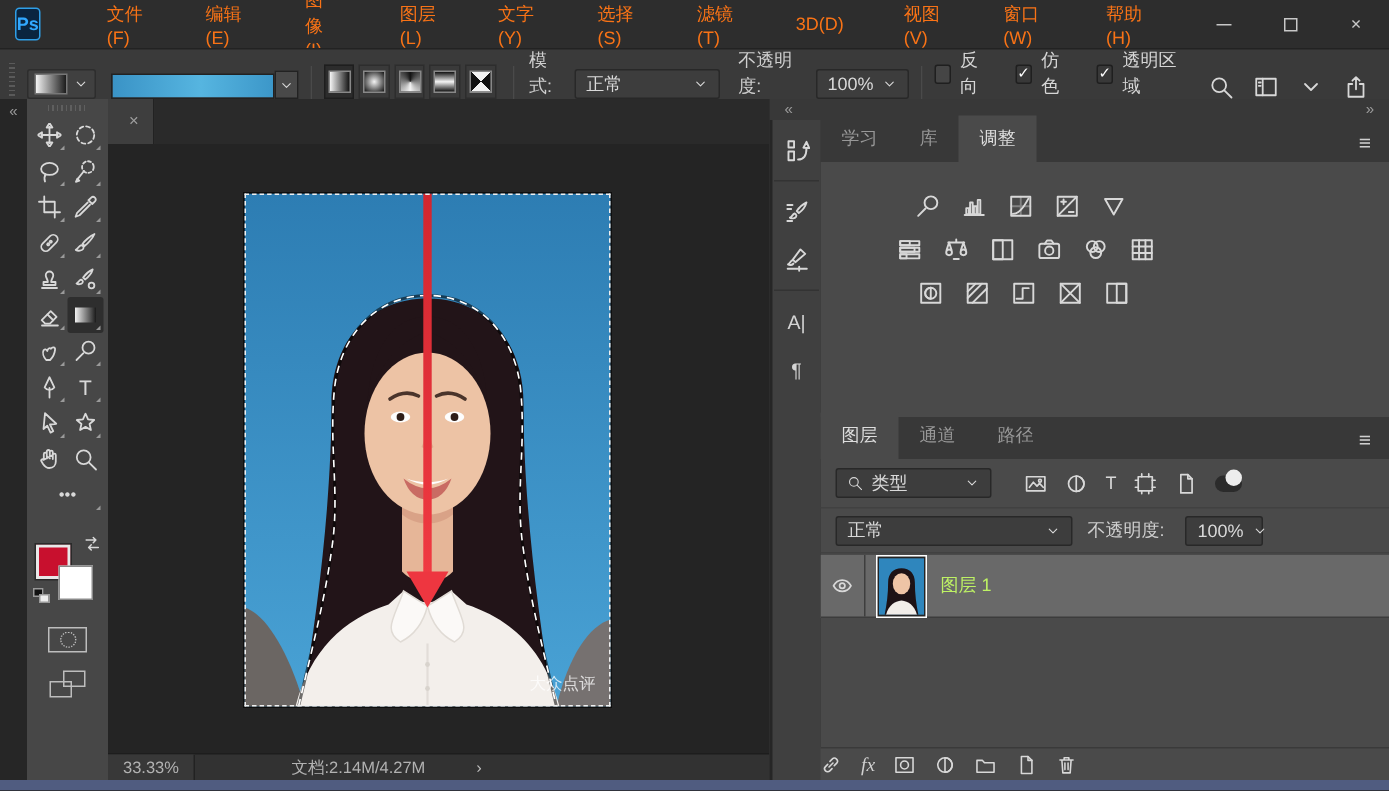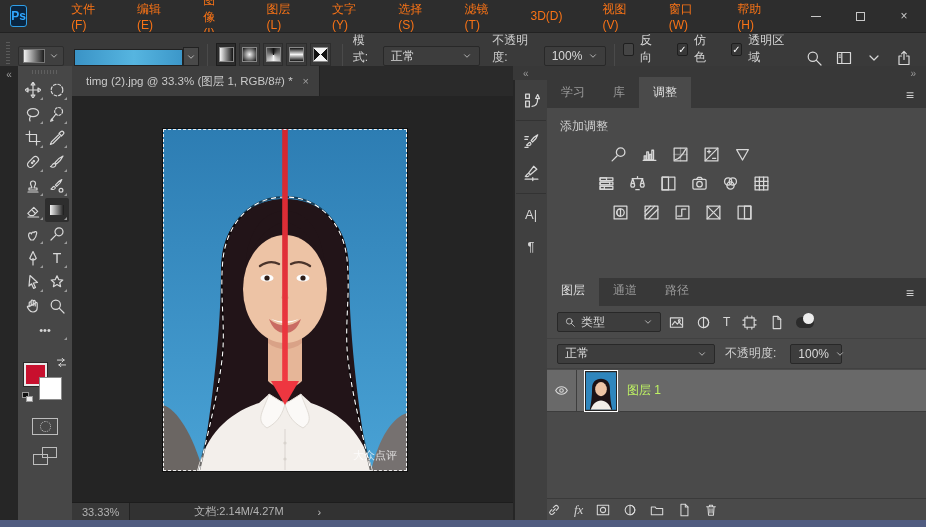--- a/index.html
+++ b/index.html
@@ -98,21 +98,21 @@
 
   .adjpanel{position:absolute;left:0;right:0;top:0;height:198px}
   .adjbody{padding:10px 0 0 13px;color:#cfcfcf}
   .adjrow{display:flex;gap:11px;margin-top:9px}
   .adjrow.r1{margin-left:48px}.adjrow.r2{margin-left:36px}.adjrow.r3{margin-left:50px}
   .adj{width:20px;height:20px;display:flex;align-items:center;justify-content:center}
   .adj svg{width:17px;height:17px}
 
   .laypanel{position:absolute;left:0;right:0;top:198px;bottom:0}
   .lrow{display:flex;align-items:center;padding:0 10px;border-bottom:1px solid #414141}
-  .filtrow{height:33px;gap:8px}
+  .filtrow{height:33px;gap:22px}
   .filtsel{width:104px}
   .filticons{display:flex;align-items:center;gap:12px;color:#d5d5d5}
   .filticons svg{width:15px;height:15px}
   .pill{width:18px;height:11px;border-radius:6px;background:#2b2b2b;position:relative}
   .pill i{position:absolute;right:0;top:-4px;width:11px;height:11px;border-radius:50%;background:#ededed;display:block}
   .blendrow{height:30px;gap:8px}
   .blendsel{width:158px;justify-content:space-between}
   .lockrow{height:29px;gap:9px;color:#cfcfcf}
   .lockrow svg{width:13px;height:13px}
   .checker{width:11px;height:11px;background:repeating-conic-gradient(#c9c9c9 0 25%,#4e4e4e 0 50%) 0 0/6px 6px;border:1px solid #2d2d2d}
@@ -622,21 +622,20 @@
       </span>
     <span class="smode">
         <b></b>
         <u></u>
       </span>
   </div>
 
   <div class="doccol">
     <div class="tabbar">
       <div class="doctab">
-        <span>timg (2).jpg @ 33.3% (图层 1, RGB/8#) *</span>
         <span class="tabclose">×</span>
       </div>
     </div>
 
     <div class="paste">
       <div class="photo">
         <svg width="244" height="342" viewBox="0 0 244 342">
           <rect x="0" y="0" width="244" height="342" fill="url(#bgGrad)"></rect>
 
           <path d="M0 342V276c14 4 30 30 40 66z" fill="#6b6663"></path>
@@ -728,21 +727,20 @@
   <div class="panels">
 
     <div class="adjpanel">
       <div class="ptabs">
         <span class="ptab">学习</span>
         <span class="ptab">库</span>
         <span class="ptab active">调整</span>
         <span class="pmenu hamb">≡</span>
       </div>
       <div class="adjbody">
-        <div>添加调整</div>
         <div class="adjrow r1">
           <span class="adj">
               <svg class="ic">
                 <use href="#s-dodge"></use>
               </svg>
             </span>
           <span class="adj">
               <svg class="ic">
                 <use href="#s-levels"></use>
               </svg>

